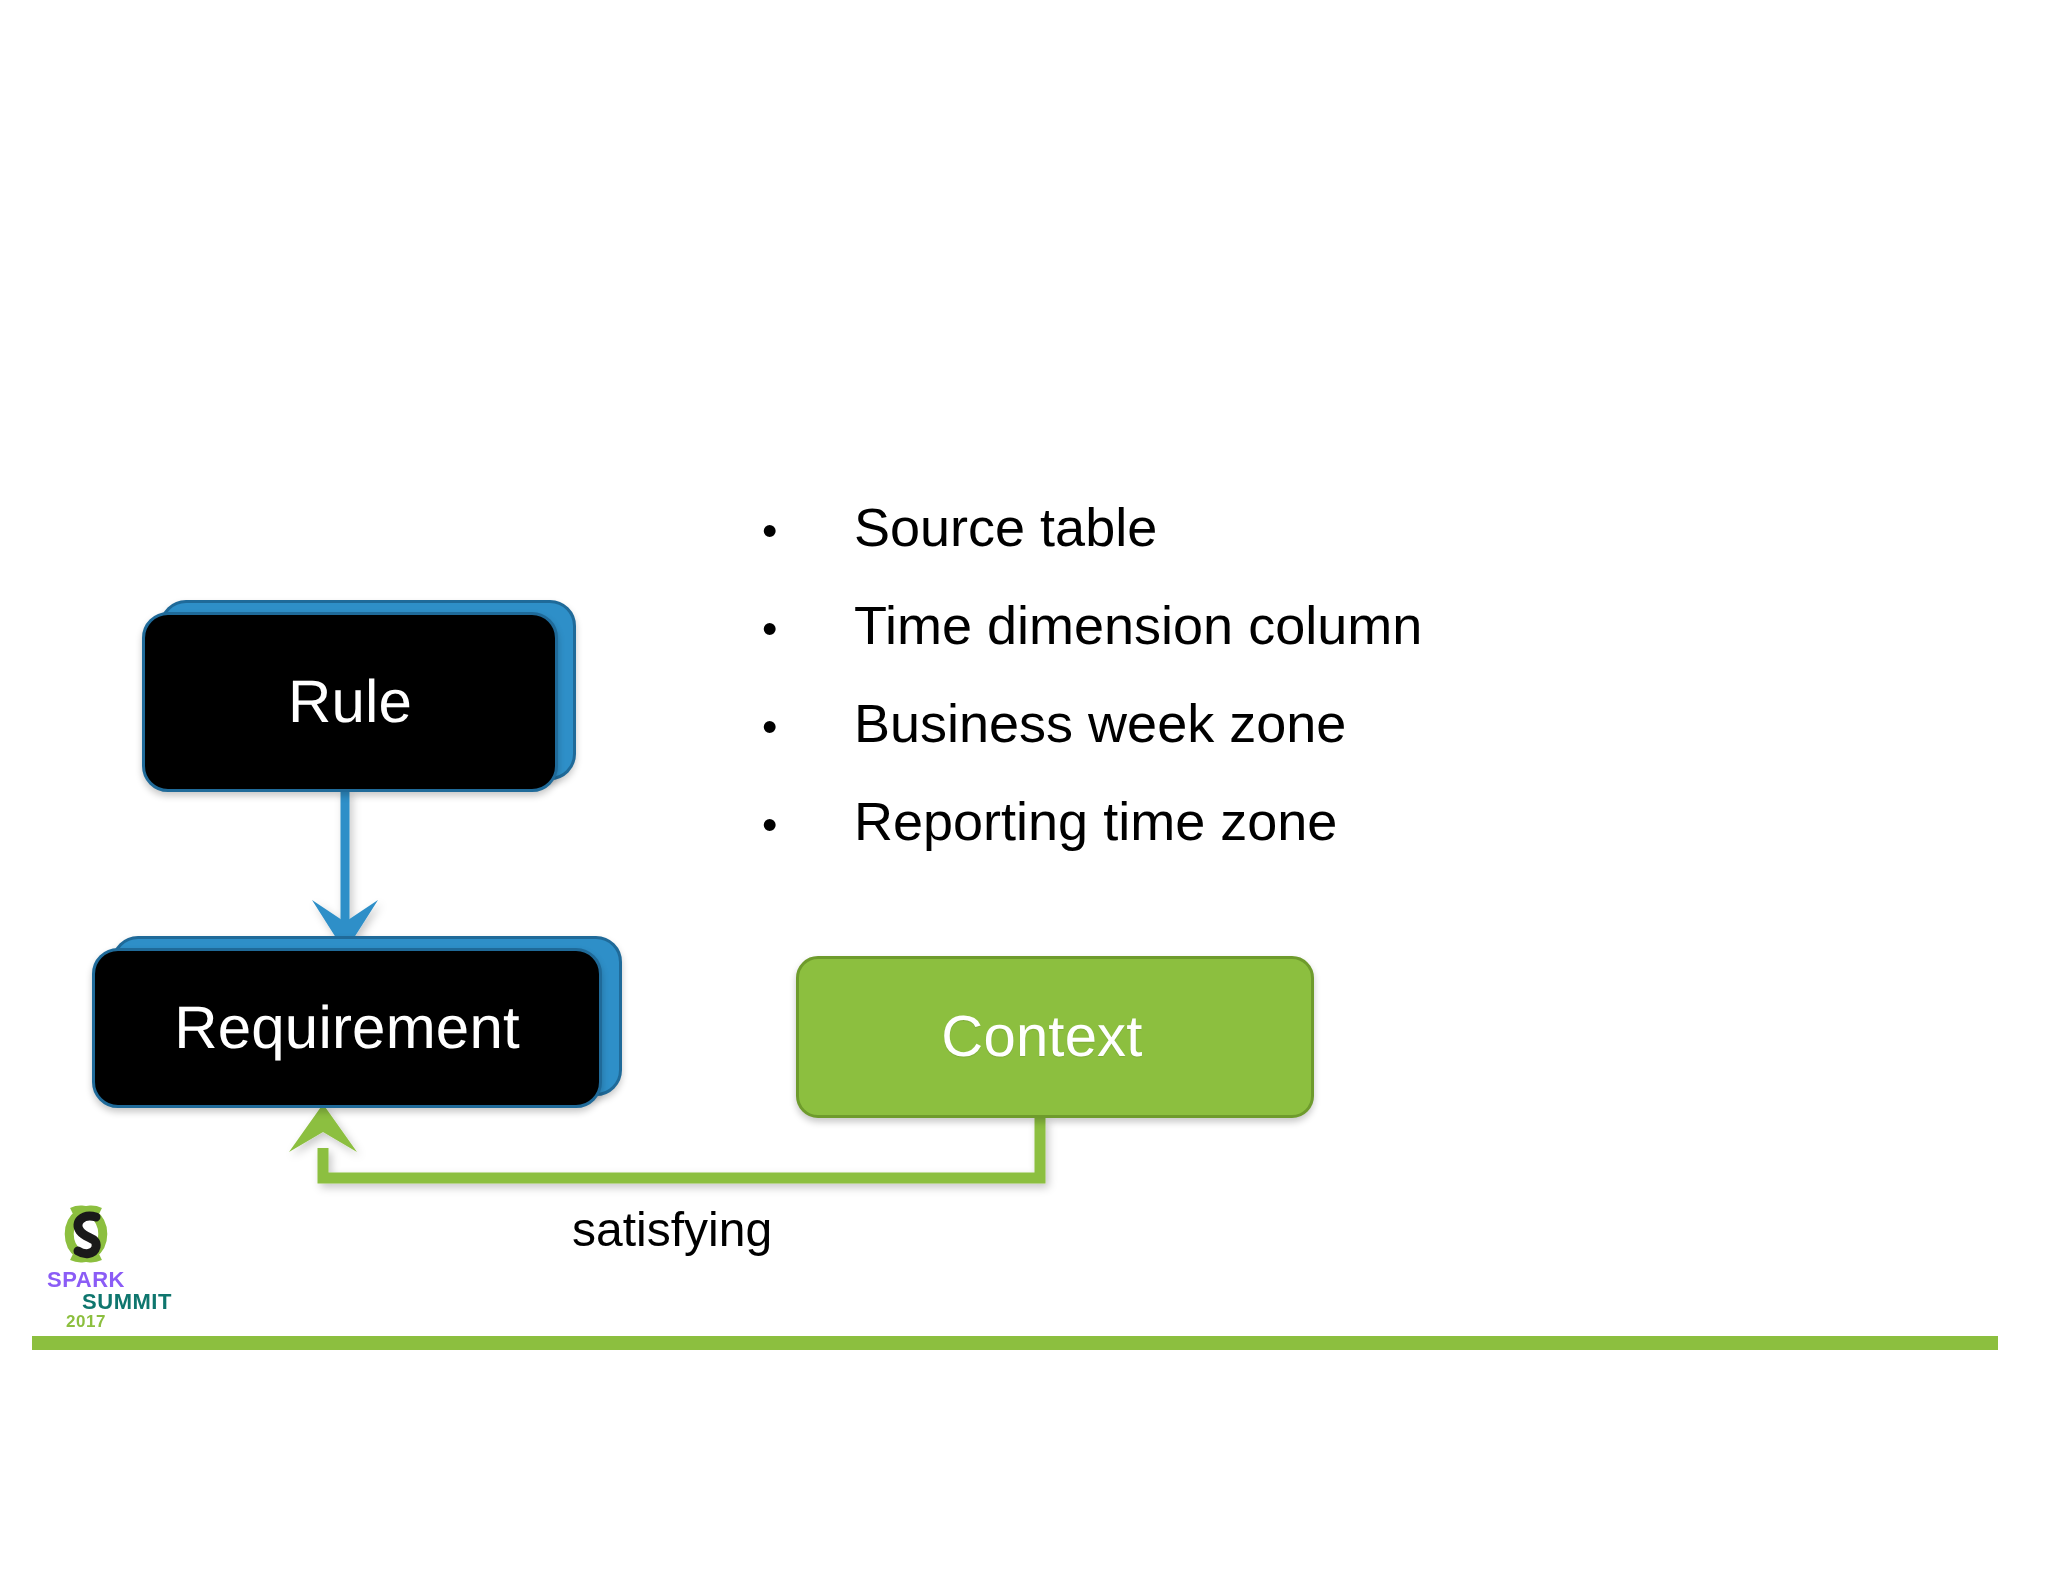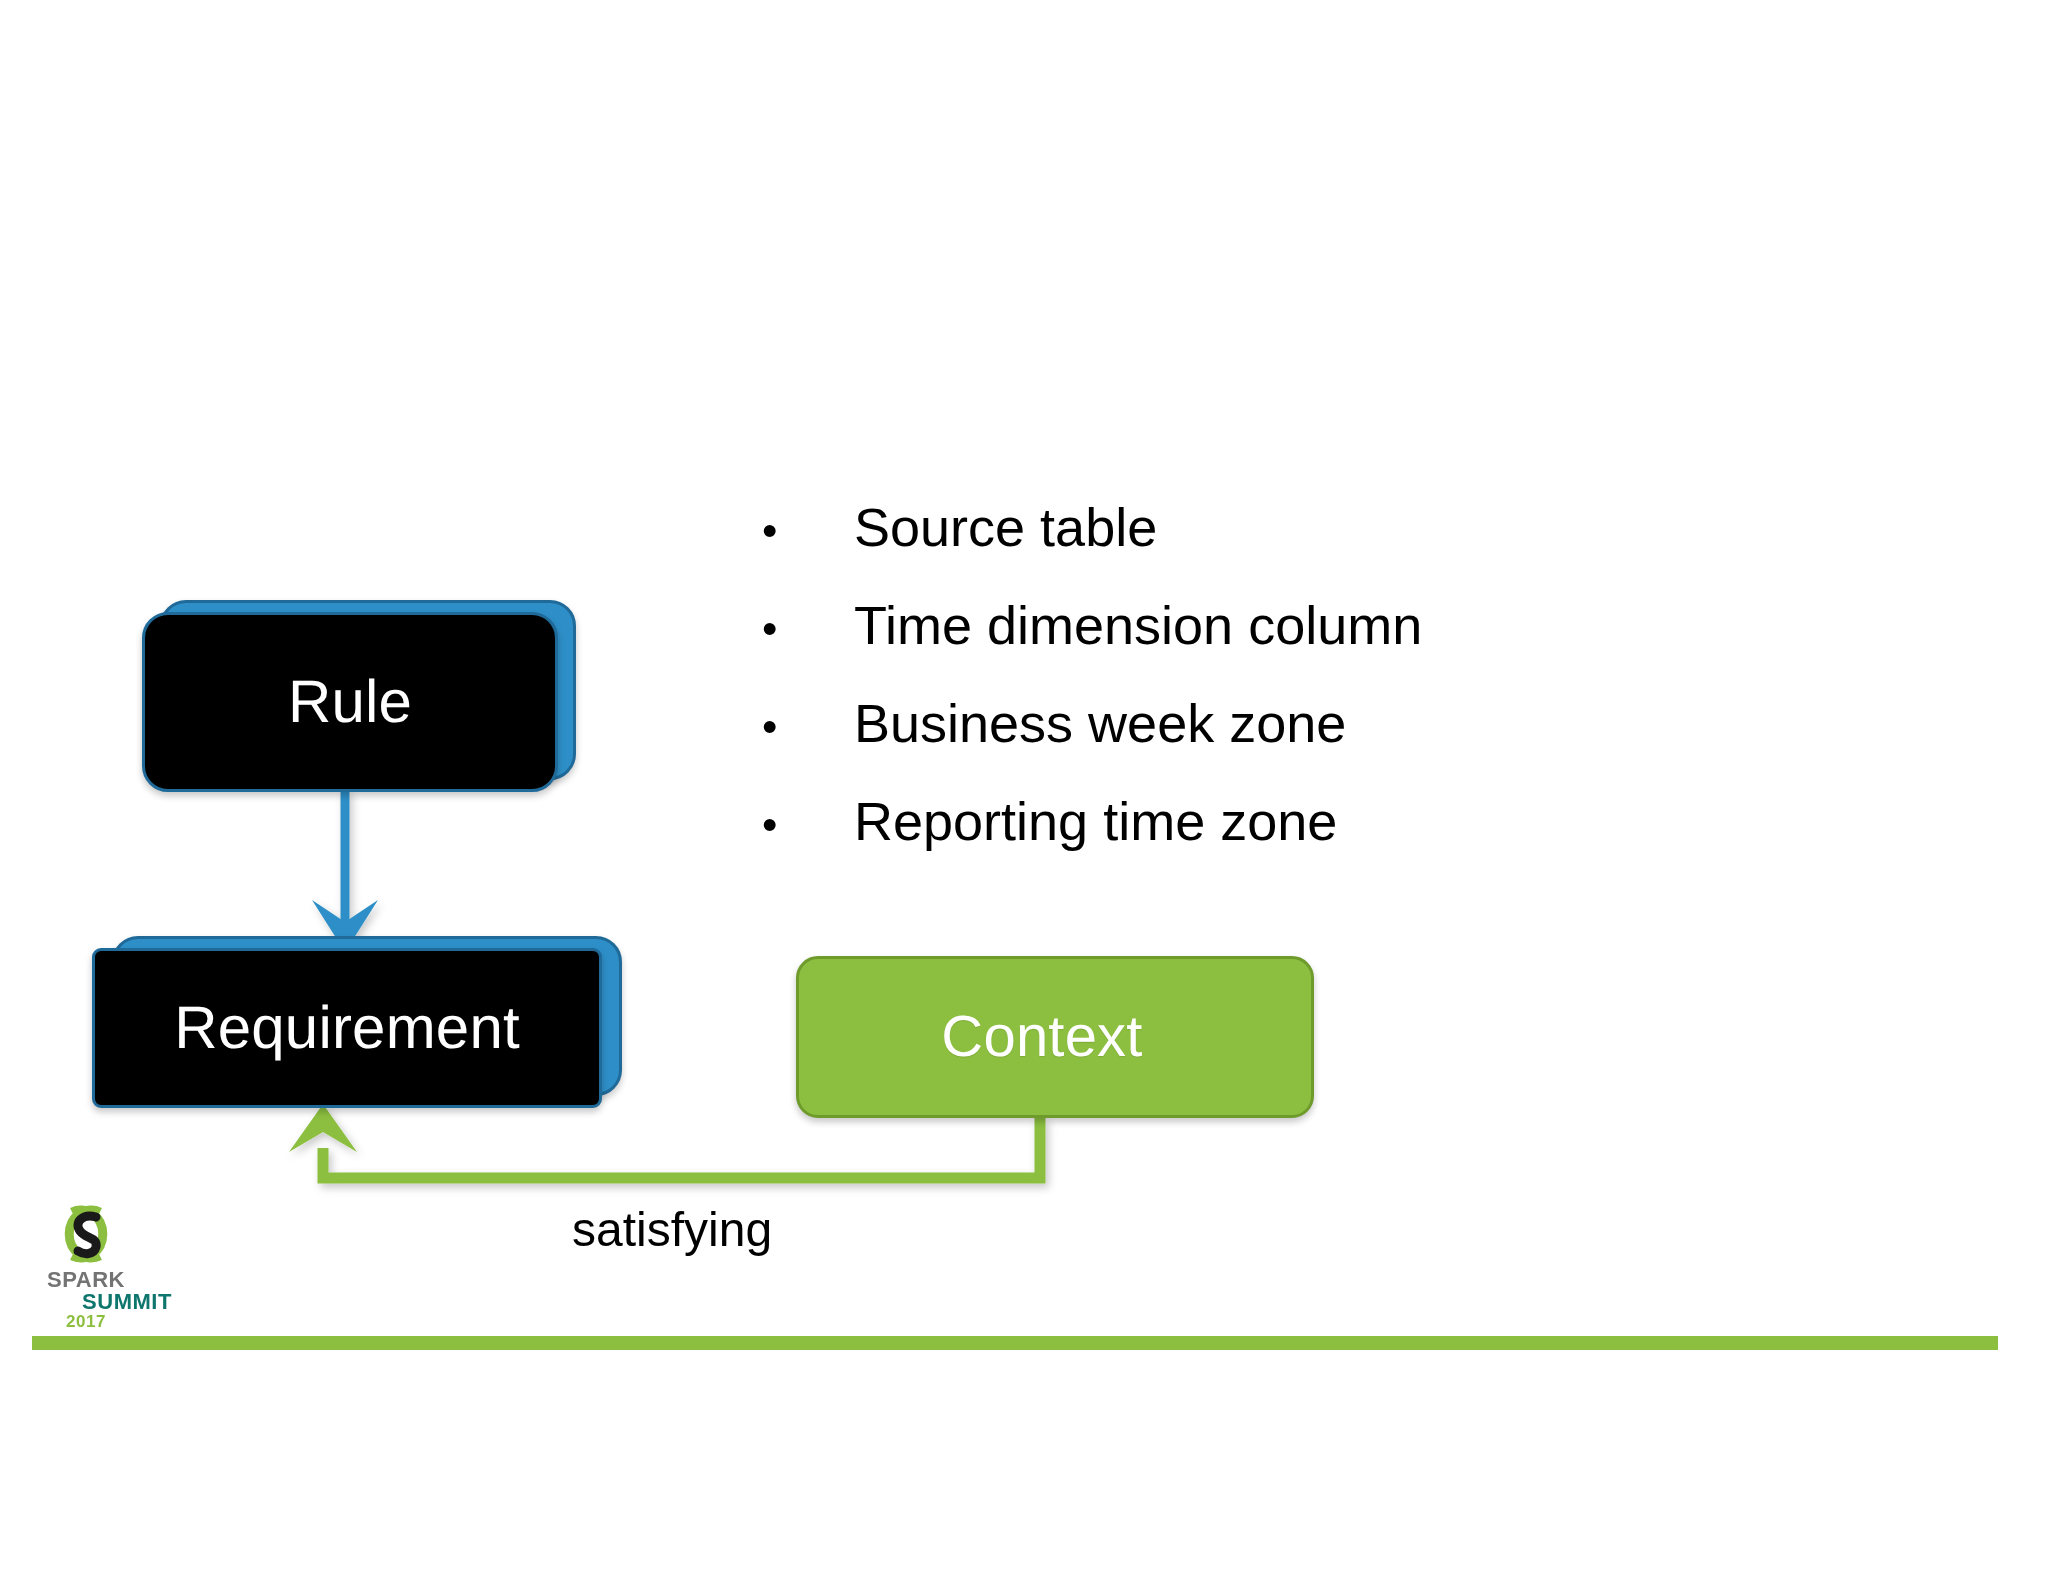--- a/index.html
+++ b/index.html
@@ -67,21 +67,20 @@
     left: 142px; top: 612px; width: 416px; height: 180px;
     font-size: 60px;
   }
   #rule-stack {
     left: 160px; top: 600px; width: 416px; height: 180px;
   }
 
   #requirement-node {
     left: 92px; top: 948px; width: 510px; height: 160px;
     font-size: 60px;
-    border-radius: 9px;
   }
   #requirement-stack {
     left: 112px; top: 936px; width: 510px; height: 160px;
   }
 
   #context-node {
     left: 796px; top: 956px; width: 518px; height: 162px;
     font-size: 58px;
   }
   #context-node .node-label { margin-left: -26px; }
@@ -158,21 +157,21 @@
   }
   .brand-line {
     position: absolute;
     left: 0;
     width: 104px;
     text-align: center;
     font-weight: bold;
     line-height: 1;
     letter-spacing: 0.5px;
   }
-  #brand-spark  { top: 66px;  font-size: 22px; color: #737373; }
+  #brand-spark  { top: 66px;  font-size: 22px; color: #8b5cf6; }
   #brand-summit { top: 88px;  font-size: 22px; color: #0f766e; margin-left: 41px; }
   #brand-year   { top: 110px; font-size: 17px; color: #8CBF3F; }
 </style>
 </head>
 <body>
 
 <div id="slide">
 
   <svg class="connector" viewBox="0 0 2048 1582" xmlns="http://www.w3.org/2000/svg">
     <defs>

